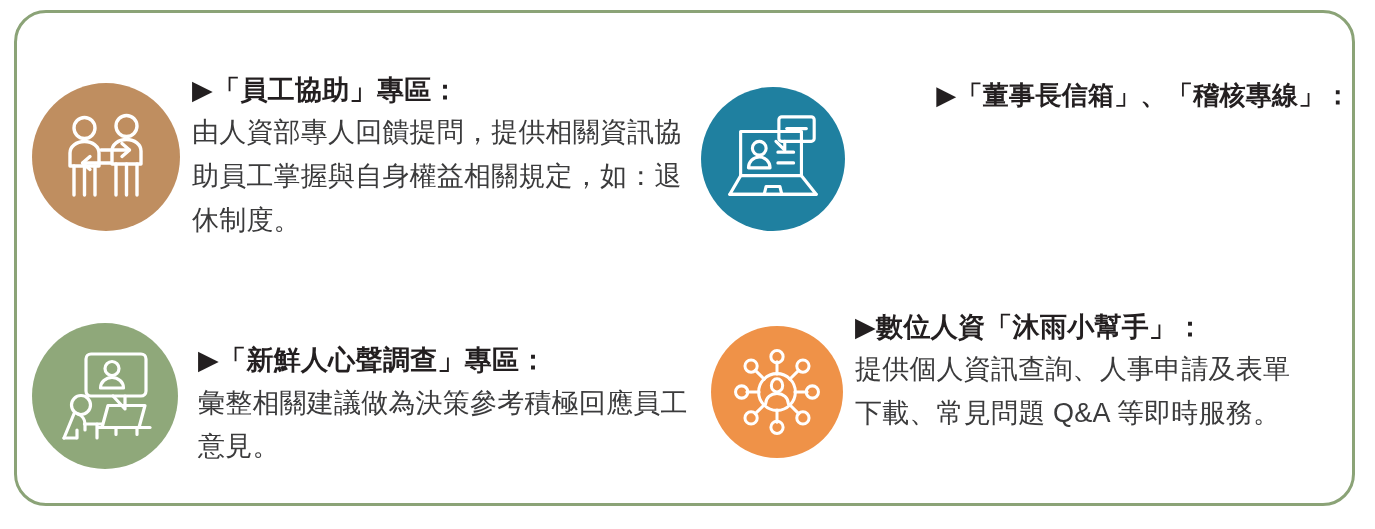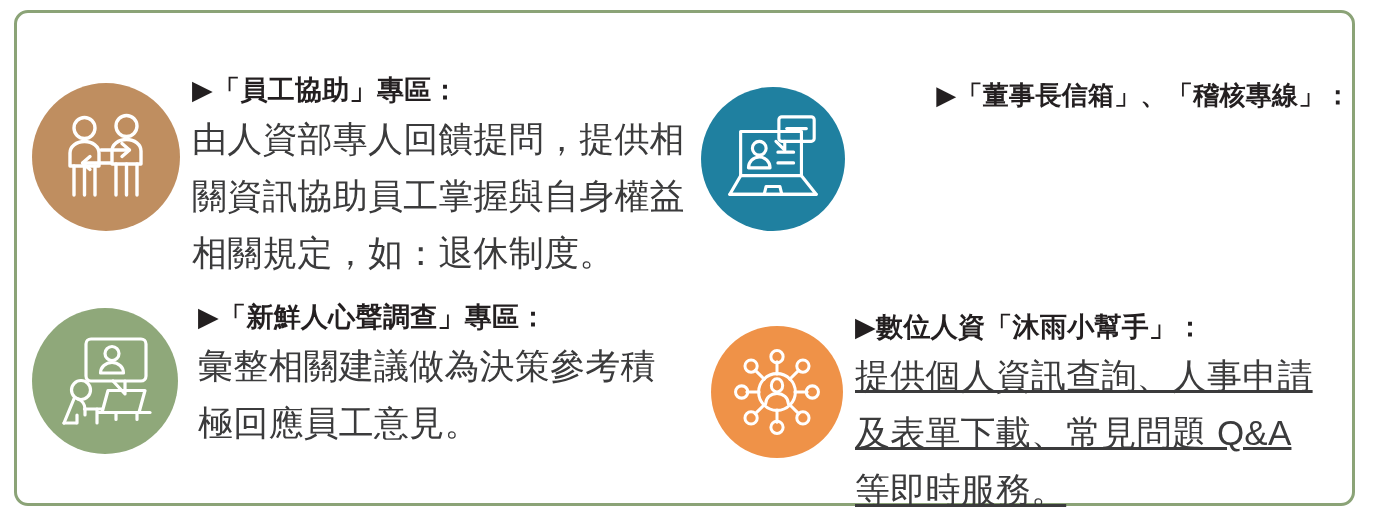--- a/index.html
+++ b/index.html
@@ -16,39 +16,39 @@
 
   
   #panel {
     position: absolute;
     left: 14px;
     top: 10px;
     width: 1341px;
     height: 496px;
     box-sizing: border-box;
     border: 3px solid #8ba377;
-    border-radius: 14px;
+    border-radius: 32px;
     background: #ffffff;
   }
 
   
   .grid {
     position: absolute;
     inset: 0;
   }
 
   .card {
     position: absolute;
     display: flex;
     align-items: flex-start;
   }
 
   
   .card.c0 { left: 15px;  top: 58px;  width: 660px; }
-  .card.c1 { left: 15px;  top: 285px; width: 660px; }
+  .card.c1 { left: 15px;  top: 300px; width: 660px; align-items: flex-end; }
   .card.c2 { left: 684px; top: 64px;  width: 650px; text-align: right; }
   .card.c3 { left: 684px; top: 295px; width: 650px; }
 
   
   .icon-wrap {
     flex: 0 0 auto;
     display: flex;
     align-items: center;
     justify-content: center;
     border-radius: 50%;
@@ -75,29 +75,29 @@
     color: #231f20;
     font-size: 27px;
     line-height: 1.42;
     letter-spacing: 0.3px;
     white-space: nowrap;
   }
   .card.c2 .heading { font-size: 26px; }
 
   .body {
     color: #3b3b3c;
-    font-size: 35px;
+    font-size: 27px;
     line-height: 1.62;
     letter-spacing: 0.2px;
     margin-top: 2px;
   }
   .card.c0 .body { max-width: 500px; }
   .card.c1 .body { max-width: 490px; }
   .card.c2 .body { max-width: 465px; }
-  .card.c3 .body { max-width: 462px; text-decoration: underline; }
+  .card.c3 .body { max-width: 462px; }
 </style>
 </head>
 <body>
 
 <div id="panel">
   <div class="grid">
 
     <div class="card c0">
       <div class="icon-wrap" style="background:#bf8e60;">
         <svg width="104" height="104" viewBox="0 0 104 104" fill="none" stroke="#ffffff" stroke-width="3.4" stroke-linecap="round" stroke-linejoin="round">

